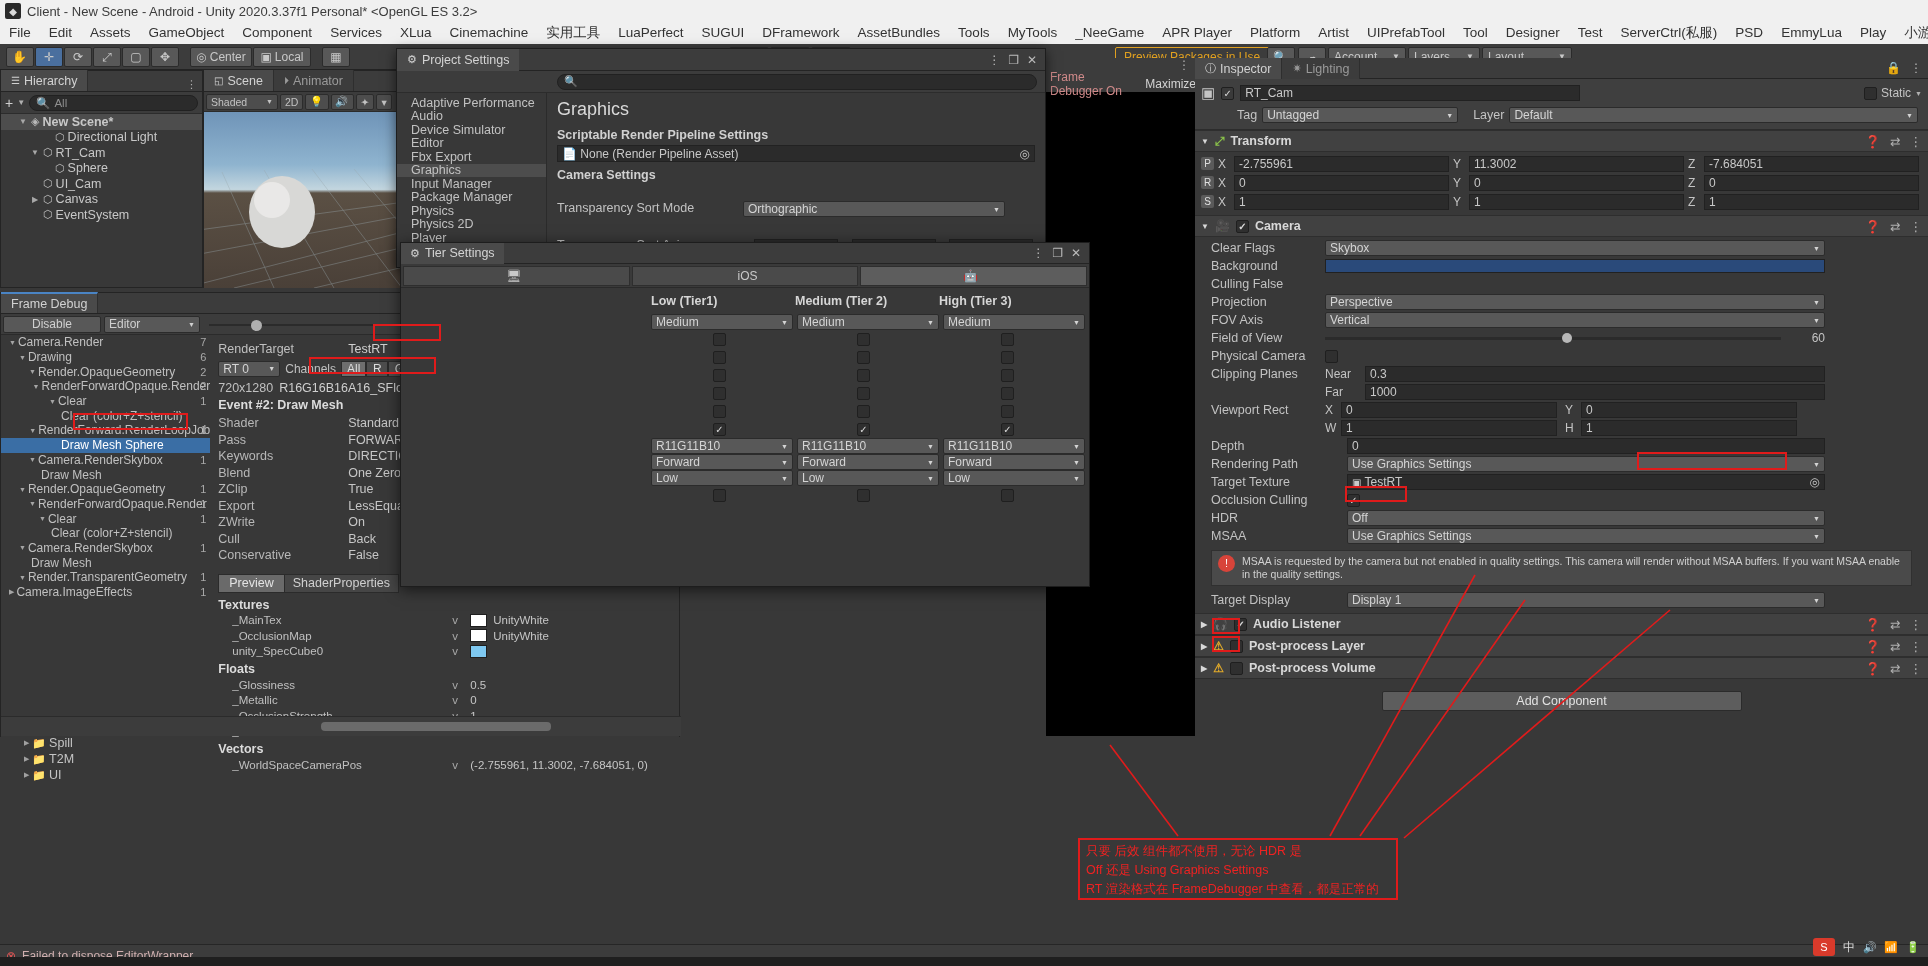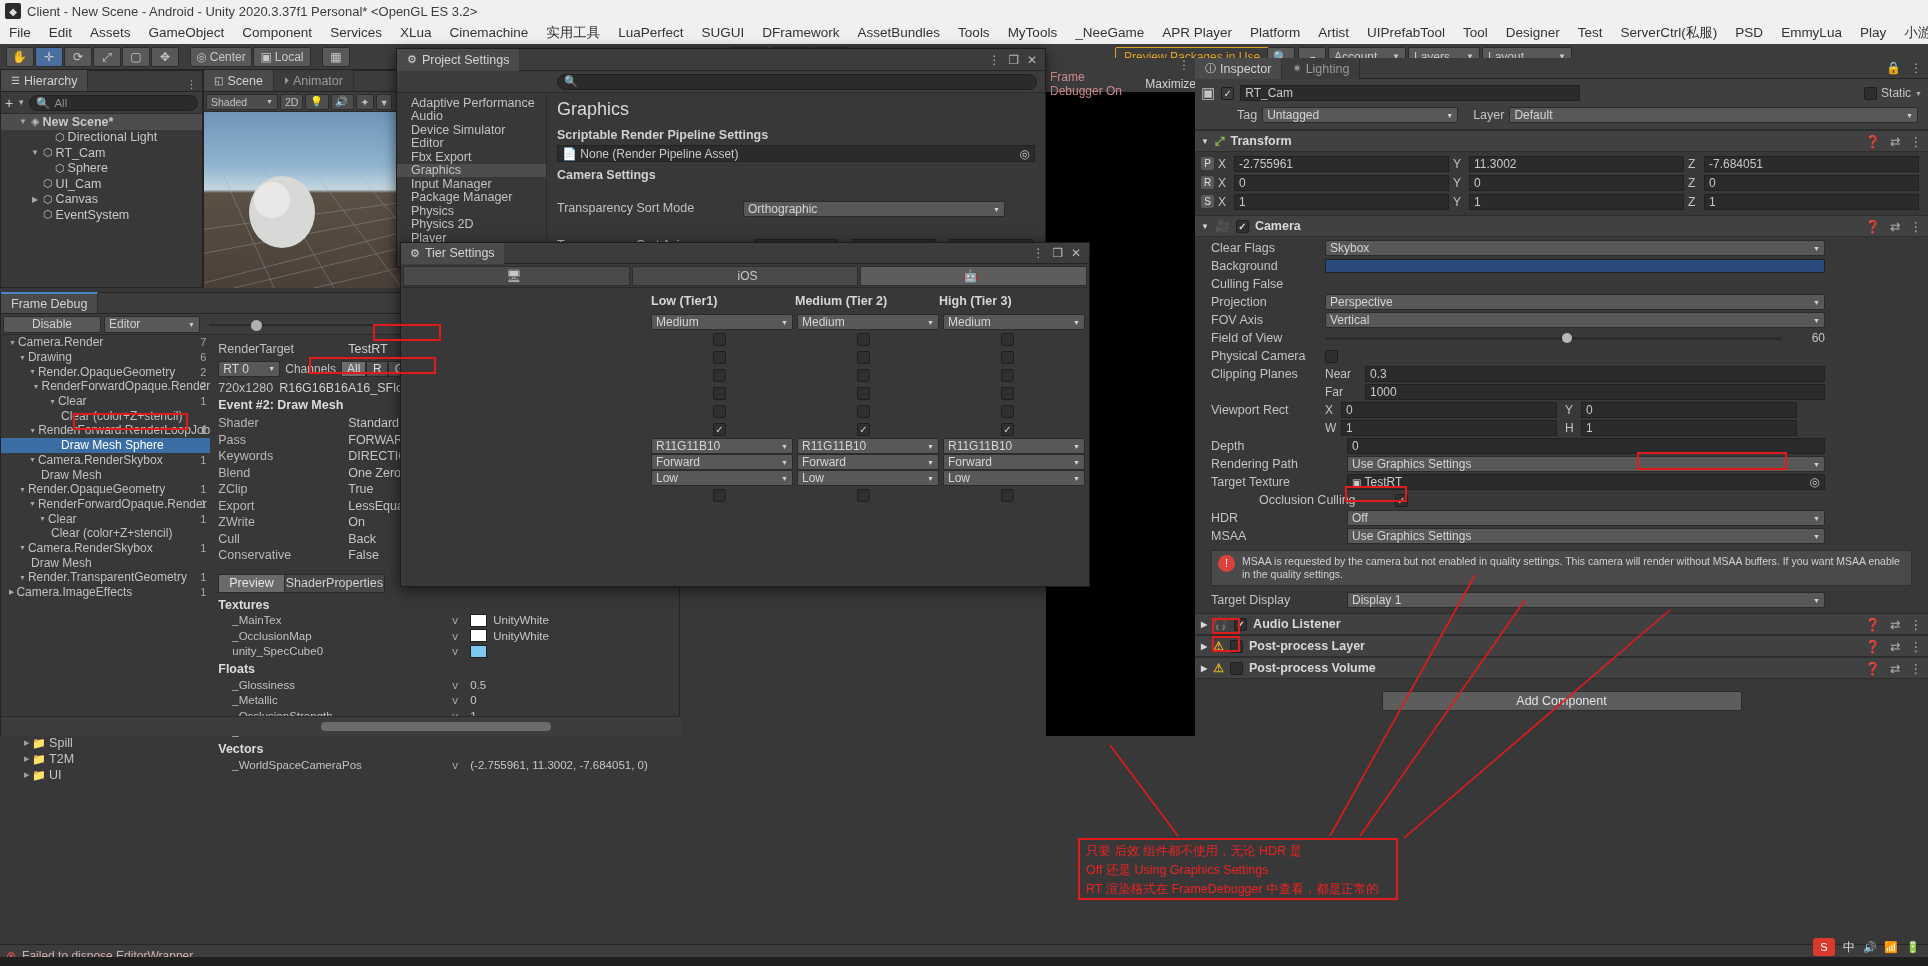--- a/index.html
+++ b/index.html
@@ -612,21 +612,21 @@
             </div>
             <div class="kv">
               <span class="k">Conservative</span>
               <span class="v">False</span>
             </div>
           </div>
         <div style="display:flex;margin-top:10px;">
           <div style="height:19px;padding:0 10px;background:#6a6a6a;border:1px solid #2b2b2b;display:flex;align-items:center;font-size:12.5px;color:#e4e4e4;">
               <span>Preview</span>
             </div>
-          <div style="height:19px;padding:0 1px;background:#464646;border:1px solid #2b2b2b;border-left:none;display:flex;align-items:center;font-size:12.5px;color:#d0d0d0;">
+          <div style="height:19px;padding:0 8px;background:#464646;border:1px solid #2b2b2b;border-left:none;display:flex;align-items:center;font-size:12.5px;color:#d0d0d0;">
               <span>ShaderProperties</span>
             </div>
         </div>
         <div id="fd-shaderprops" style="margin-top:5px;">
             <div style="font-size: 12.5px; font-weight: bold; color: rgb(220, 220, 220); margin: 3px 0px 1px;">Textures</div>
             <div style="display: flex; align-items: center; height: 15.5px; font-size: 11.5px; padding-left: 14px;">
               <span style="width: 220px; color: rgb(192, 192, 192);">_MainTex</span>
               <span style="width: 18px; color: rgb(168, 168, 168);">v</span>
               <span style="width: 17px; height: 13px; background: rgb(255, 255, 255); margin-right: 6px; border: 1px solid rgb(30, 30, 30);"></span>
               <span style="color: rgb(198, 198, 198);">UnityWhite</span>
@@ -1159,21 +1159,21 @@
         </div>
       </div>
       <div class="irow">
         <span class="ilbl" style="width: 152px;">Target Texture</span>
         <div style="width: 478px; height: 16px; background: rgb(43, 43, 43); border: 1px solid rgb(33, 33, 33); display: flex; align-items: center; justify-content: space-between; padding: 0px 4px; font-size: 12px; color: rgb(201, 201, 201);">
           <span><span style="font-size:10px">▣</span> <span>TestRT</span></span>
           <span>◎</span>
         </div>
       </div>
       <div class="irow">
-        <span class="ilbl" style="width: 152px; margin-left: 48px;">Occlusion Culling</span>
+        <span class="ilbl" style="width: 152px;">Occlusion Culling</span>
         <div class="chk">✓</div>
       </div>
       <div class="irow">
         <span class="ilbl" style="width: 152px;">HDR</span>
         <div class="idrop" style="width: 478px;">
           <span>Off</span>
           <span style="font-size: 7px;">▼</span>
         </div>
       </div>
       <div class="irow">

